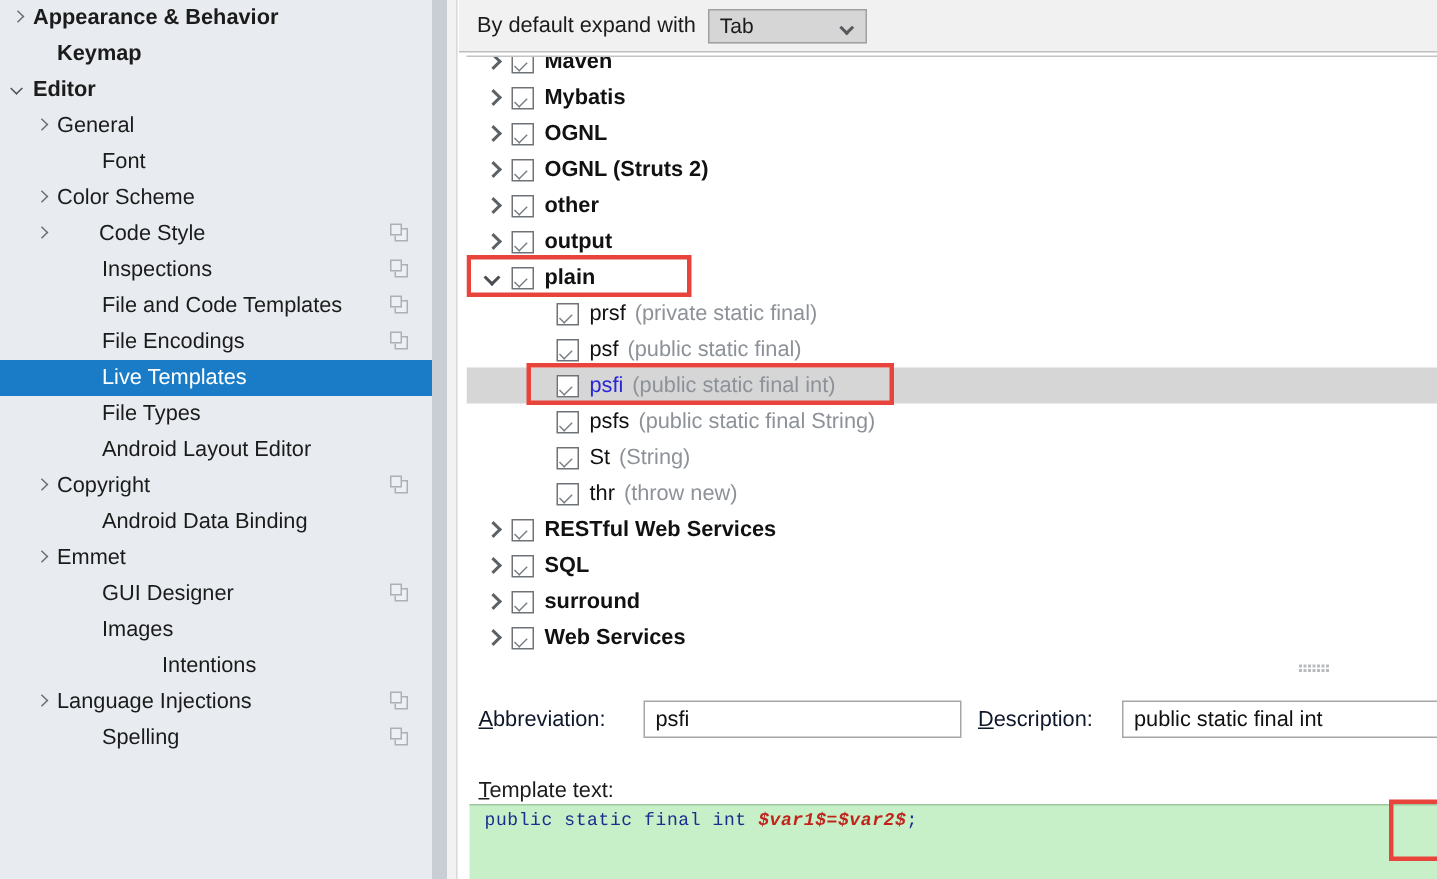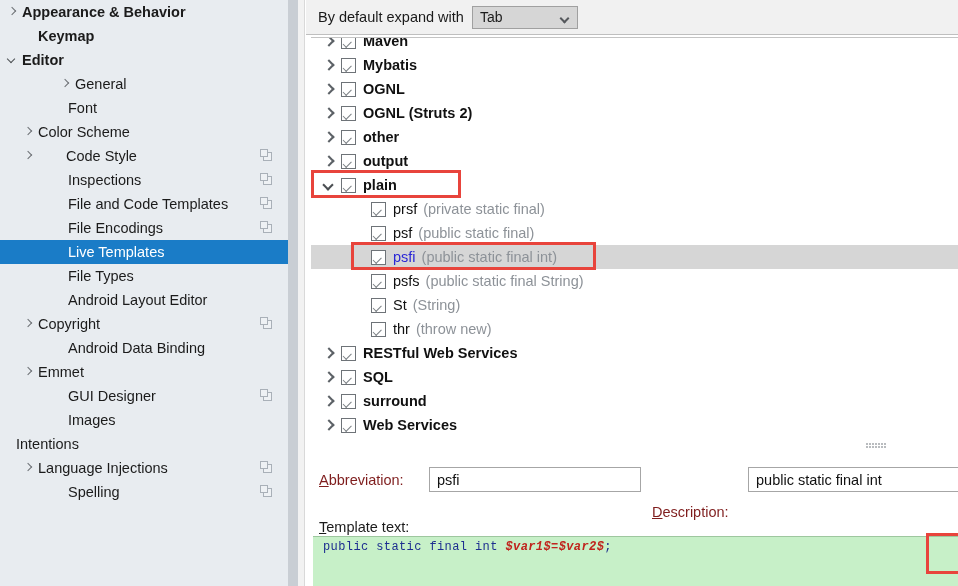--- a/index.html
+++ b/index.html
@@ -228,39 +228,39 @@
 
   
   #fields {
     position: absolute;
     left: 0; top: 455px;
     width: 652px; height: 42px;
   }
   .f-label {
     position: absolute;
     font-size: 14.5px;
-    color: #7f1d1d;
+    color: #0f172a;
     top: 17px;
   }
   .f-label u { text-decoration: underline; }
   .f-input {
     position: absolute;
     top: 12px;
     height: 25px;
     background: #ffffff;
     border: 1px solid #a6a6a6;
     display: flex;
     align-items: center;
     padding-left: 7px;
     font-size: 14.5px;
     color: #111111;
   }
   #abbr-label { left: 13px; }
   #abbr-input { left: 123px; width: 212px; }
-  #desc-label { left: 346px; margin-top: 32px; }
+  #desc-label { left: 346px; }
   #desc-input { left: 442px; width: 215px; }
 
   
   #tmpl-label {
     position: absolute;
     left: 13px; top: 519px;
     font-size: 14.5px;
     color: #1b1b1b;
   }
   #tmpl-area {
@@ -304,21 +304,21 @@
         <span class="side-label bold">Appearance &amp; Behavior</span>
       </div>
       <div class="side-row" style="padding-left: 22px;">
         <span class="side-arrow"></span>
         <span class="side-label bold">Keymap</span>
       </div>
       <div class="side-row" style="padding-left: 6px;">
         <span class="side-arrow down"></span>
         <span class="side-label bold">Editor</span>
       </div>
-      <div class="side-row" style="padding-left: 22px; margin-left: 37px;">
+      <div class="side-row" style="padding-left: 22px;">
         <span class="side-arrow right"></span>
         <span class="side-label">General</span>
       </div>
       <div class="side-row" style="padding-left: 52px;">
         <span class="side-arrow"></span>
         <span class="side-label">Font</span>
       </div>
       <div class="side-row" style="padding-left: 22px;">
         <span class="side-arrow right"></span>
         <span class="side-label">Color Scheme</span>
@@ -388,21 +388,21 @@
         <span class="side-label">GUI Designer</span>
         <span class="copy-ico">
           <i class="b"></i>
           <i class="a"></i>
         </span>
       </div>
       <div class="side-row" style="padding-left: 52px;">
         <span class="side-arrow"></span>
         <span class="side-label">Images</span>
       </div>
-      <div class="side-row" style="">
+      <div class="side-row" style="padding-left: 52px; gap: 40px;">
         <span class="side-arrow"></span>
         <span class="side-label">Intentions</span>
       </div>
       <div class="side-row" style="padding-left: 22px; text-align: center;">
         <span class="side-arrow right"></span>
         <span class="side-label">Language Injections</span>
         <span class="copy-ico">
           <i class="b"></i>
           <i class="a"></i>
         </span>

